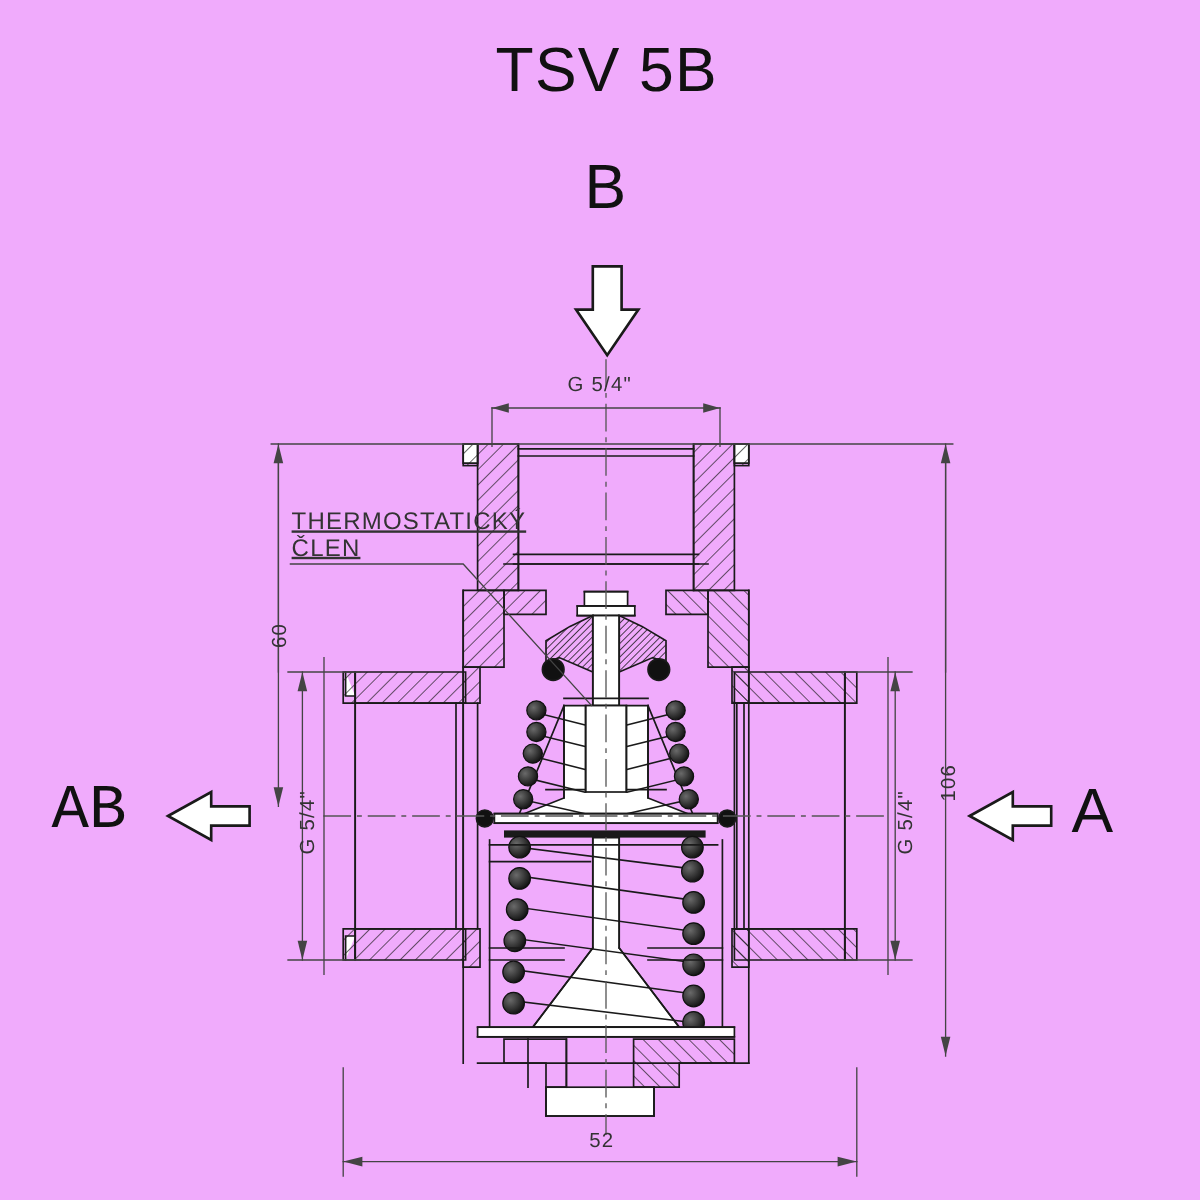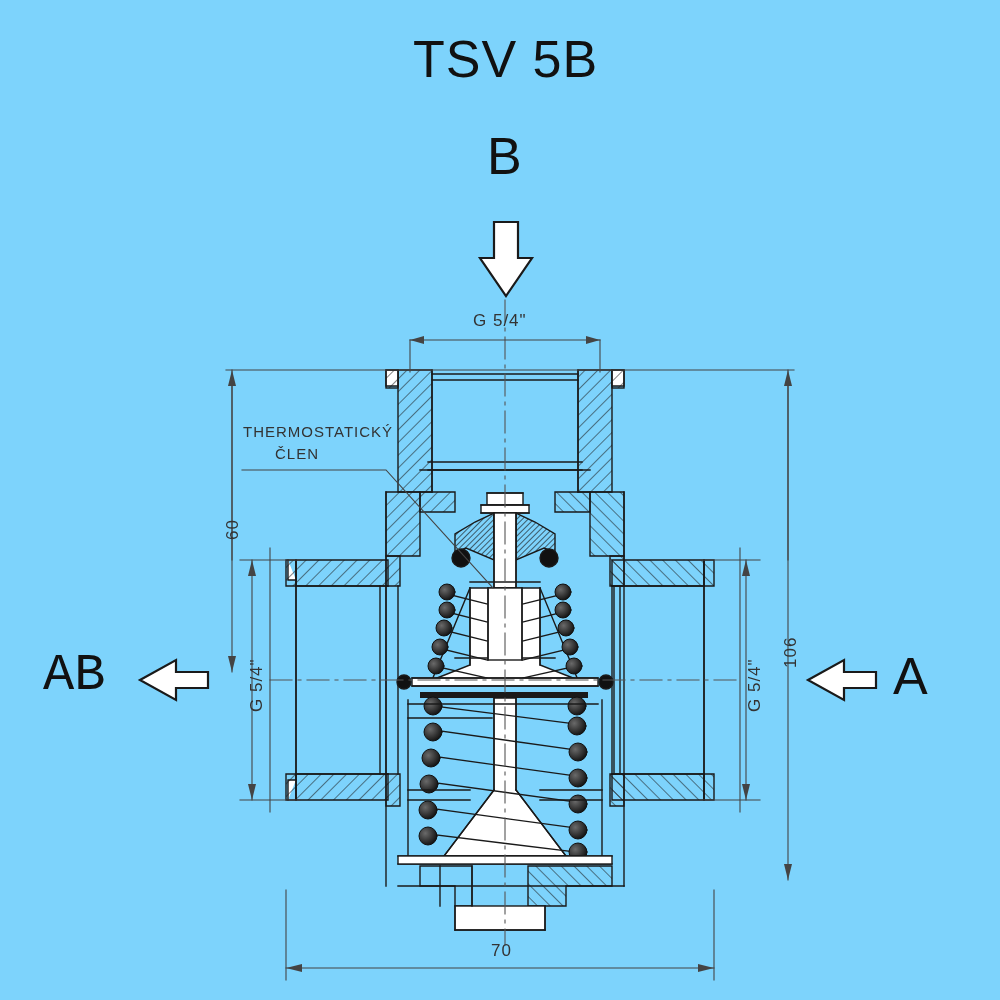--- a/index.html
+++ b/index.html
@@ -1,24 +1,24 @@
 <!DOCTYPE html>
 <html><head>
 <meta charset="utf-8">
 <style>
   html,body{margin:0;padding:0;background:#ffffff;}
   body{width:1000px;height:1000px;overflow:hidden;
        font-family:"Liberation Sans", sans-serif;color:#1a1a1a;}
-  #stage{position:relative;width:1000px;height:1000px;background:#7dd3fc;}
+  #stage{position:relative;width:1000px;height:1000px;background:#f0abfc;}
   #stage svg{position:absolute;left:0;top:0;}
   .txt{position:absolute;white-space:pre;line-height:1;}
   .title{font-size:52px;letter-spacing:1px;color:#111;}
   .portbig{font-size:52px;color:#111;}
   .dimtxt{font-size:17px;color:#333;letter-spacing:1px;}
-  .notetxt{font-size:15px;color:#333;letter-spacing:1px;line-height:1.35;}
+  .notetxt{font-size:20px;color:#333;letter-spacing:1px;line-height:1.35;text-decoration:underline;}
   .rot90{transform:rotate(-90deg);transform-origin:left top;}
 </style>
 </head>
 <body>
 
 <div id="stage">
 
   <svg width="1000" height="1000" viewBox="0 0 1000 1000">
     <defs>
       <pattern id="hatch" width="9" height="9" patternUnits="userSpaceOnUse" patternTransform="rotate(45)">
@@ -295,25 +295,25 @@
 
   <div class="txt portbig" style="left:487px;top:130px;">B</div>
 
   <div class="txt portbig" style="left:43px;top:650px;font-family:Liberation Mono, monospace;">AB</div>
 
   <div class="txt portbig" style="left:893px;top:650px;">A</div>
 
   <div class="txt dimtxt" style="left:473px;top:312px;">G 5/4"</div>
 
   <div class="txt notetxt" style="left:243px;top:422px;">THERMOSTATICKÝ</div>
-  <div class="txt notetxt" style="left:243px;top:444px;margin-left:32px;">ČLEN</div>
+  <div class="txt notetxt" style="left:243px;top:444px;">ČLEN</div>
 
   <div class="txt dimtxt rot90" style="left:224px;top:540px;">60</div>
 
   <div class="txt dimtxt rot90" style="left:248px;top:712px;">G 5/4"</div>
 
   <div class="txt dimtxt rot90" style="left:746px;top:712px;">G 5/4"</div>
 
   <div class="txt dimtxt rot90" style="left:782px;top:668px;">106</div>
 
-  <div class="txt dimtxt" style="left:491px;top:942px;">70</div>
+  <div class="txt dimtxt" style="left:491px;top:942px;">52</div>
 
 </div>
 
 </body></html>

